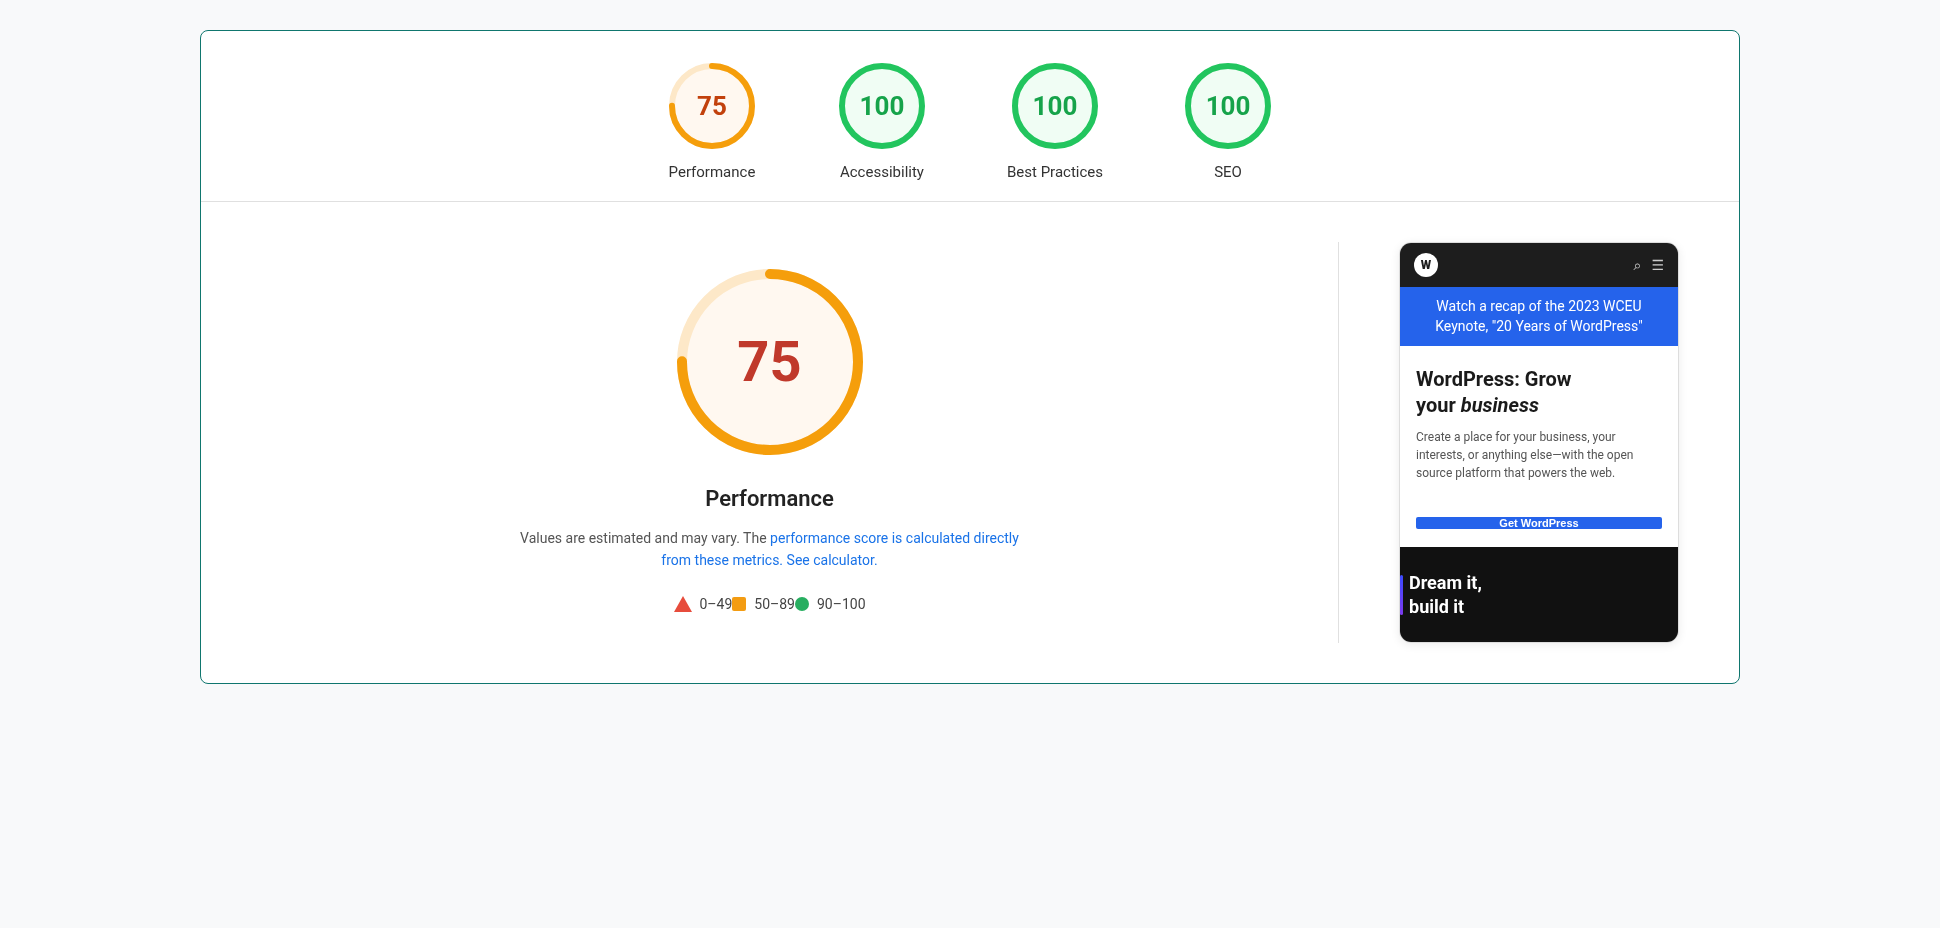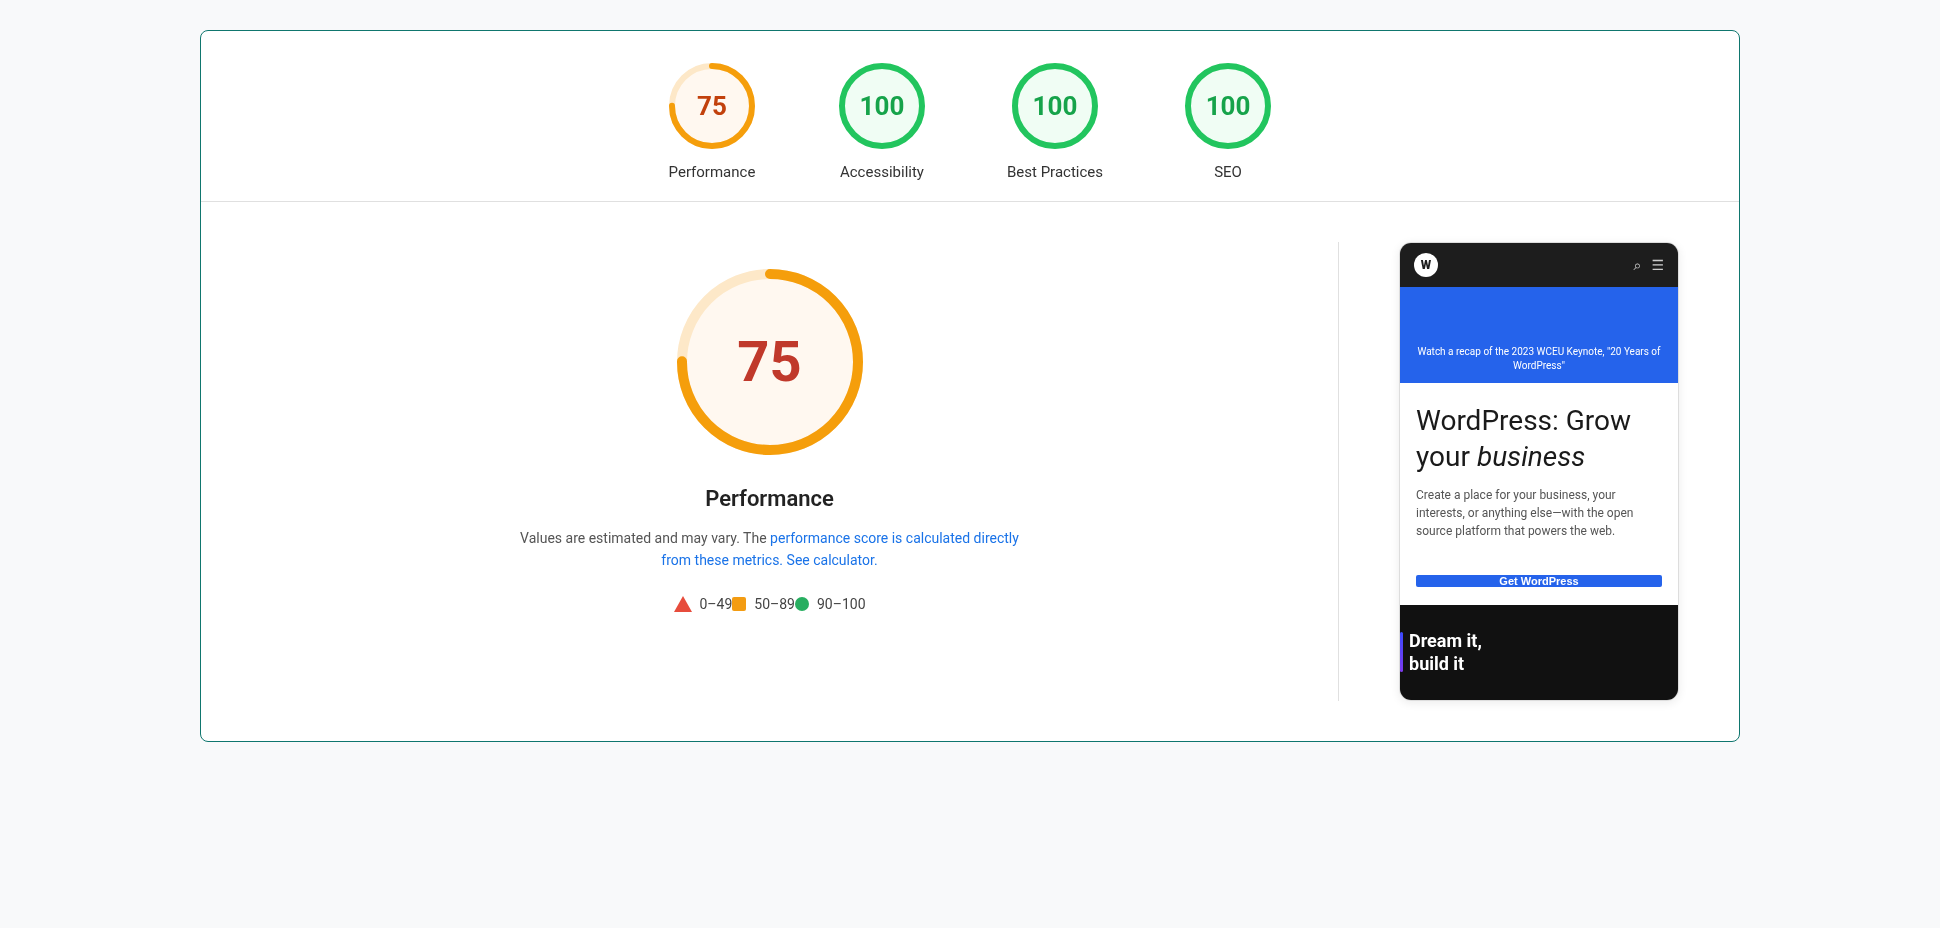--- a/index.html
+++ b/index.html
@@ -222,34 +222,33 @@
       font-size: 14px;
     }
 
     .phone-banner {
       background: #2563eb;
       padding: 10px 12px;
       text-align: center;
     }
 
     .phone-banner p {
-      font-size: 10px;
+      font-size: 14px;
       color: #fff;
       line-height: 1.4;
-      margin-top: 48px;
     }
 
     .phone-content {
       padding: 20px 16px 16px;
       background: #fff;
     }
 
     .phone-content h2 {
-      font-size: 28px;
-      font-weight: 400;
+      font-size: 20px;
+      font-weight: 700;
       color: #1a1a1a;
       margin-bottom: 10px;
       line-height: 1.3;
     }
 
     .phone-content h2 em {
       font-style: italic;
     }
 
     .phone-content p {

